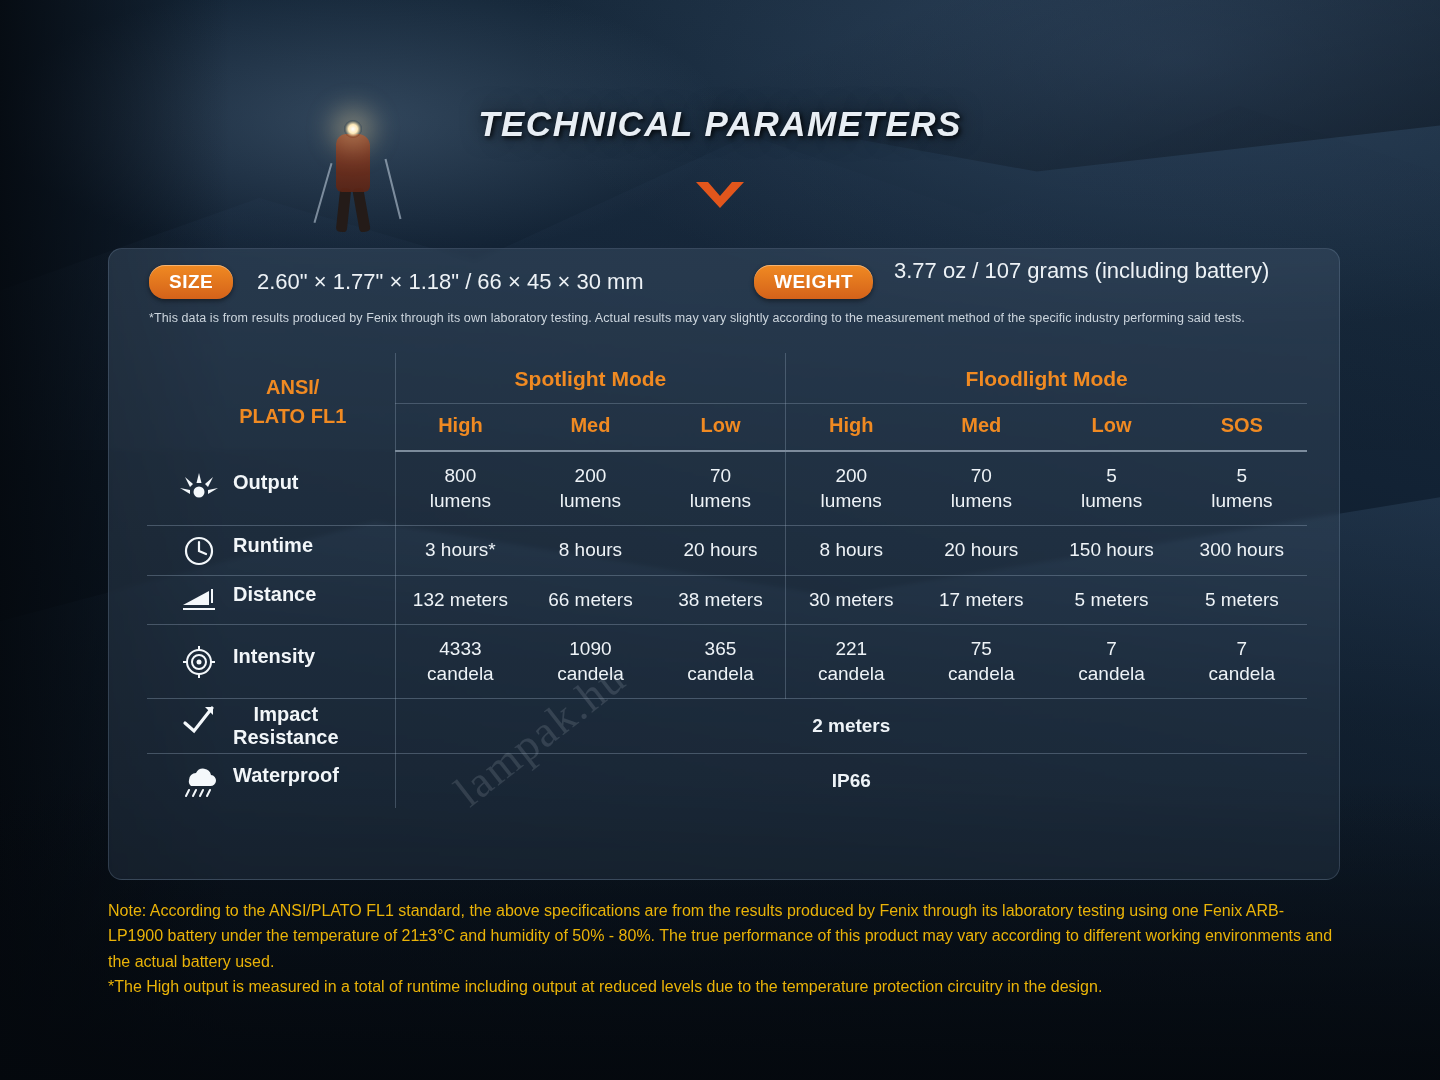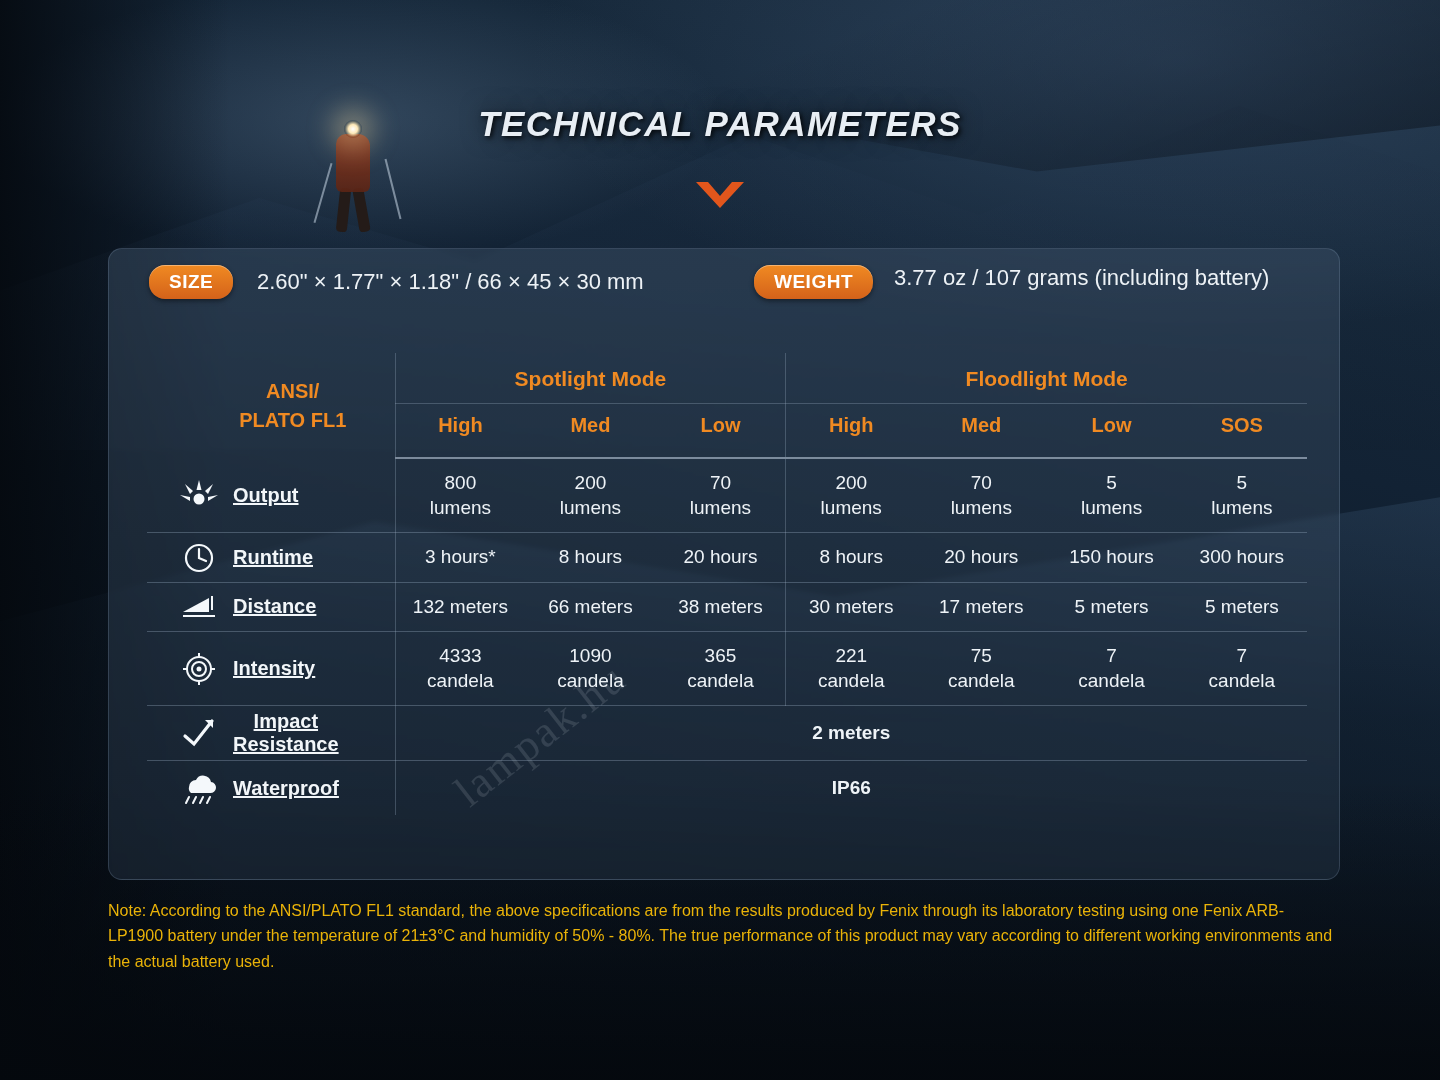--- a/index.html
+++ b/index.html
@@ -109,21 +109,21 @@
     box-shadow: 0 2px 5px rgba(0,0,0,0.45), inset 0 1px 0 rgba(255,255,255,0.35);
     letter-spacing: .5px;
   }
   .badge-size { position: absolute; left: 40px; top: 16px; }
   .size-text {
     position: absolute; left: 148px; top: 20px;
     color: #edf2f6; font-size: 22px;
   }
   .badge-weight { position: absolute; left: 645px; top: 16px; }
   .weight-text {
-    position: absolute; left: 785px; top: 16px;
+    position: absolute; left: 785px; top: 9px;
     color: #edf2f6; font-size: 22px;
   }
   .disclaimer {
     position: absolute; left: 40px; top: 62px; width: 1160px;
     color: #cdd6de; font-size: 12.5px; letter-spacing: .1px;
   }
 
   
   .tbl {
     position: absolute; left: 38px; top: 104px; width: 1160px;
@@ -139,31 +139,31 @@
     border-bottom: 1px solid rgba(160,180,200,0.30);
     margin-left: 23px;
   }
   .hdr-ansi {
     color: #f08a22; font-size: 20px; font-weight: bold;
     text-align: left; padding-left: 44px; line-height: 1.45;
     border-right: 1px solid rgba(160,180,200,0.30);
   }
   .hdr-sub {
     color: #f08a22; font-size: 20px; font-weight: bold;
-    padding: 10px 0 20px 0;
+    padding: 10px 0 13px 0;
     border-bottom: 2px solid rgba(200,215,230,0.55);
   }
   .sep-right { border-right: 1px solid rgba(160,180,200,0.30); }
 
   .row-label {
     text-align: left; color: #f2f6f9; font-size: 20px; font-weight: bold;
     padding-left: 10px;
     border-right: 1px solid rgba(160,180,200,0.30);
   }
-  .row-label .lbl-inner { display: flex; align-items: center; gap: 14px; padding-left: 22px; text-decoration: underline; }
+  .row-label .lbl-inner { display: flex; gap: 14px; padding-left: 22px; }
   .cell {
     color: #eef3f7; font-size: 19px; line-height: 1.28;
     padding: 12px 2px;
   }
   .rowline td { border-bottom: 1px solid rgba(165,185,205,0.32); }
   .full-cell { color: #eef3f7; font-size: 19px; padding: 16px 0; font-weight: bold; }
   .two-line { line-height: 1.3; }
 
   .icon { width: 40px; height: 34px; flex: 0 0 40px; display:block; }
 
@@ -207,20 +207,21 @@
   <path d="M4 4 L28 30 L52 4 L40 4 L28 18 L16 4 Z" fill="#e2561c"></path>
 </svg>
 
 <div class="panel">
 
   <div class="badge-row">
     <span class="badge badge-size">SIZE</span>
     <span class="size-text">2.60" × 1.77" × 1.18" / 66 × 45 × 30 mm</span>
     <span class="badge badge-weight">WEIGHT</span>
     <span class="weight-text">3.77 oz / 107 grams (including battery)</span>
+    <div class="disclaimer">*This data is from results produced by Fenix through its own laboratory testing. Actual results may vary slightly according to the measurement method of the specific industry performing said tests.</div>
   </div>
 
   <div class="watermark">lampak.hu</div>
 
   <table class="tbl">
     <colgroup>
       <col class="col-label">
         <col>
         <col>
         <col>
@@ -360,13 +361,14 @@
         </div>
       </td>
       <td class="full-cell" colspan="7">IP66</td>
     </tr>
   </tbody>
     </table>
 </div>
 
 <div class="note">
   <div>Note: According to the ANSI/PLATO FL1 standard, the above specifications are from the results produced by Fenix through its laboratory testing using one Fenix ARB-LP1900 battery under the temperature of 21±3°C and humidity of 50% - 80%. The true performance of this product may vary according to different working environments and the actual battery used.</div>
+  <div>*The High output is measured in a total of runtime including output at reduced levels due to the temperature protection circuitry in the design.</div>
 </div>
 
 </body></html>

